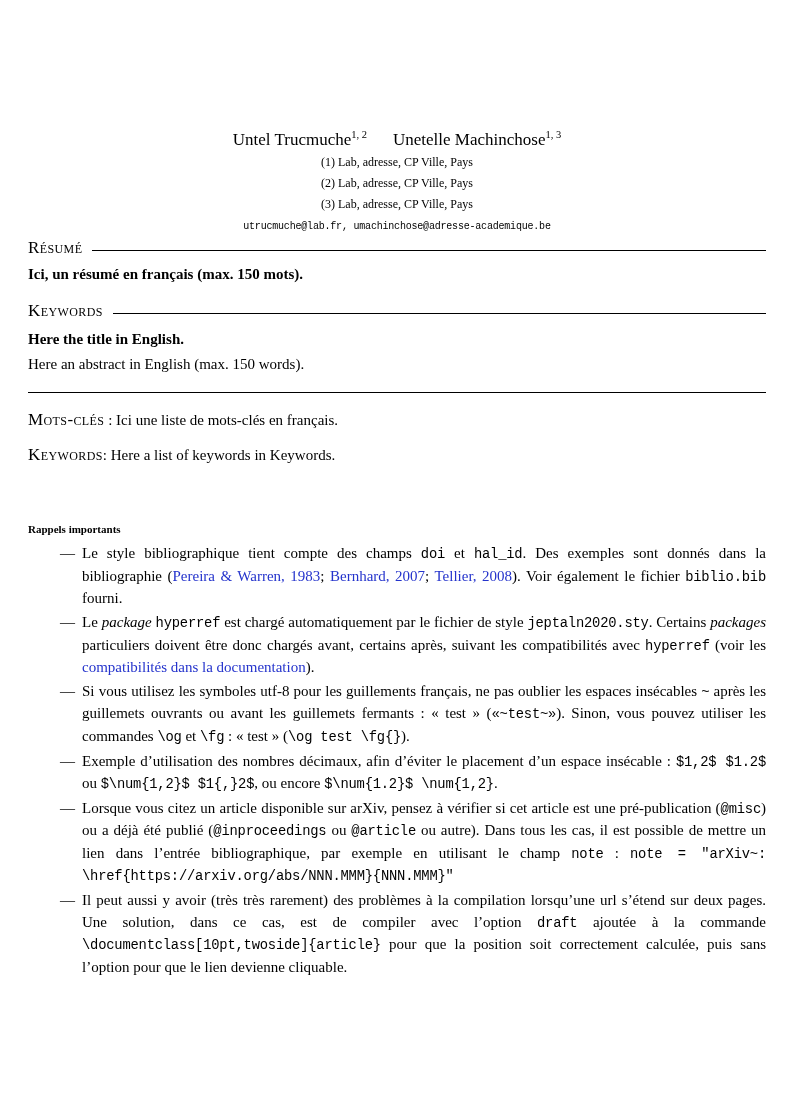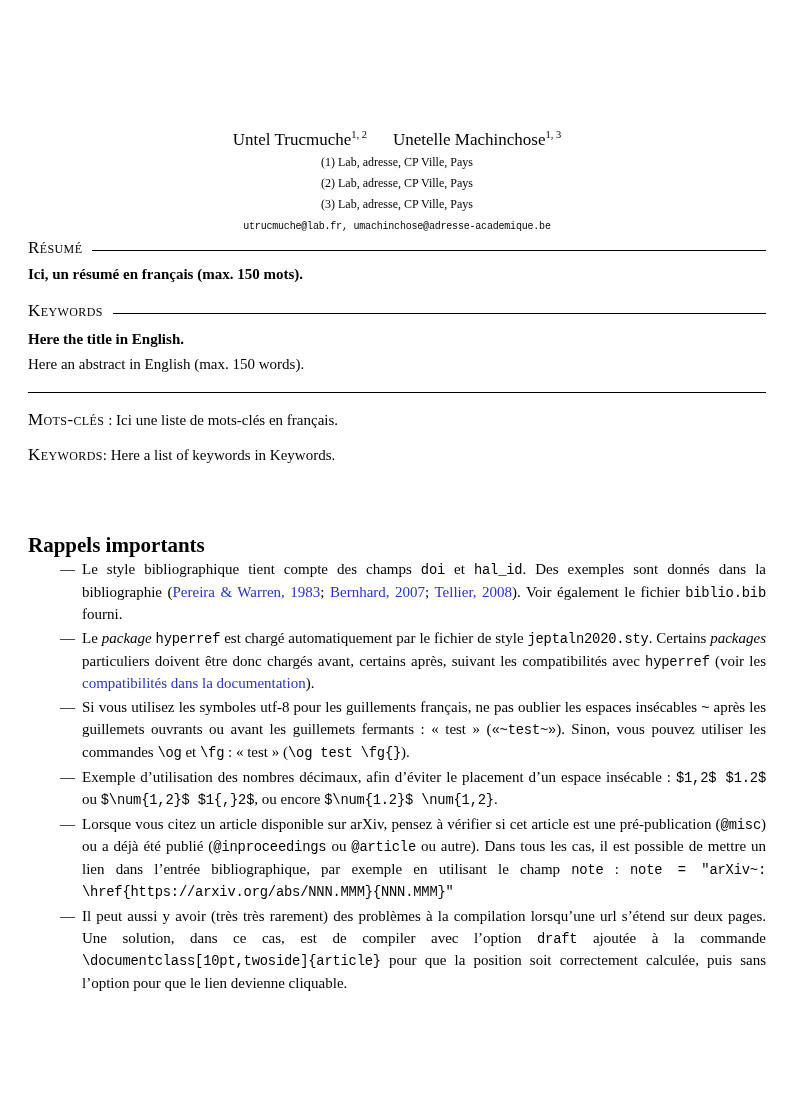--- a/index.html
+++ b/index.html
@@ -25,21 +25,21 @@
   }
   .sec-head { display: flex; align-items: center; }
   .sec-label { font-variant: small-caps; font-size: 17px; letter-spacing: 0.4px; }
   .sec-rule { flex: 1; height: 1.4px; background: #000; margin-left: 10px; margin-top: 5px; }
   .sec-text { margin-top: 5px; font-weight: bold; }
   .abstract .sec-head { margin-top: 15px; }
   .abstract-title { font-weight: 700; margin-top: 7px; }
   .abstract-text { margin-top: 4px; padding-bottom: 16px; border-bottom: 1.4px solid #000; }
   .kv { margin-top: 16px; }
   .kv + .kv { margin-top: 12px; }
-  .body-heading { margin-top: 68px; font-size: 21px; font-weight: 700; line-height: 22px; }
+  .body-heading { margin-top: 52px; font-size: 11px; font-weight: 700; line-height: 22px; }
   .item-list { margin-top: 3px; }
   .item { display: flex; margin-top: 2px; }
   .marker { width: 22px; margin-left: 32px; flex: none; }
   .item-text { flex: 1; text-align: justify; }
   .code { font-family: "Liberation Mono", monospace; font-size: 13.8px; letter-spacing: -0.2px; }
   .link { color: var(--link-color); cursor: pointer; }
   .it { font-style: italic; }
 </style>
 </head>
 <body>

